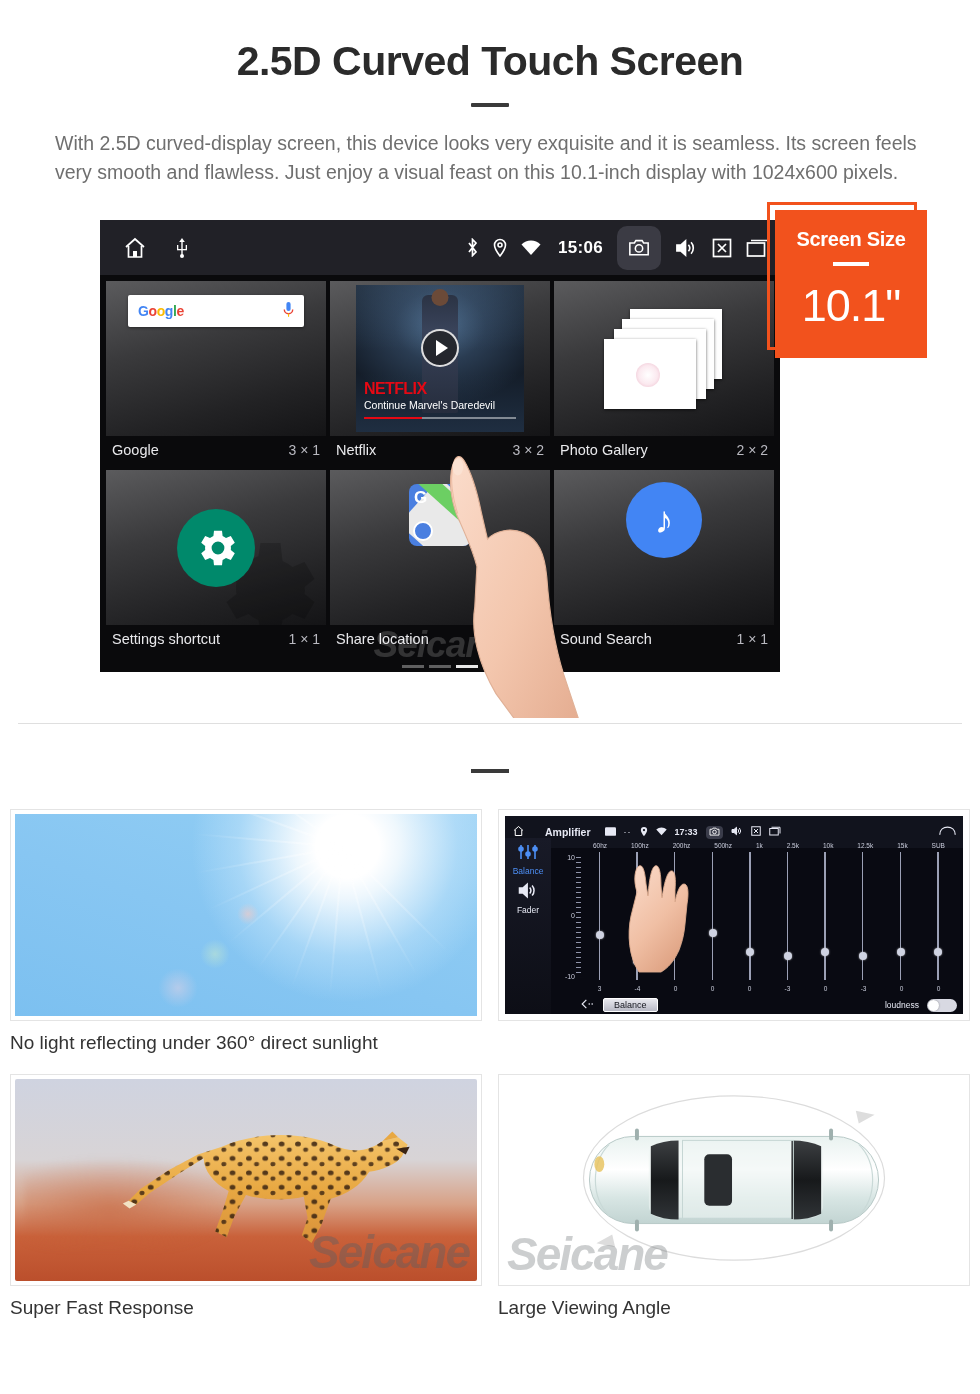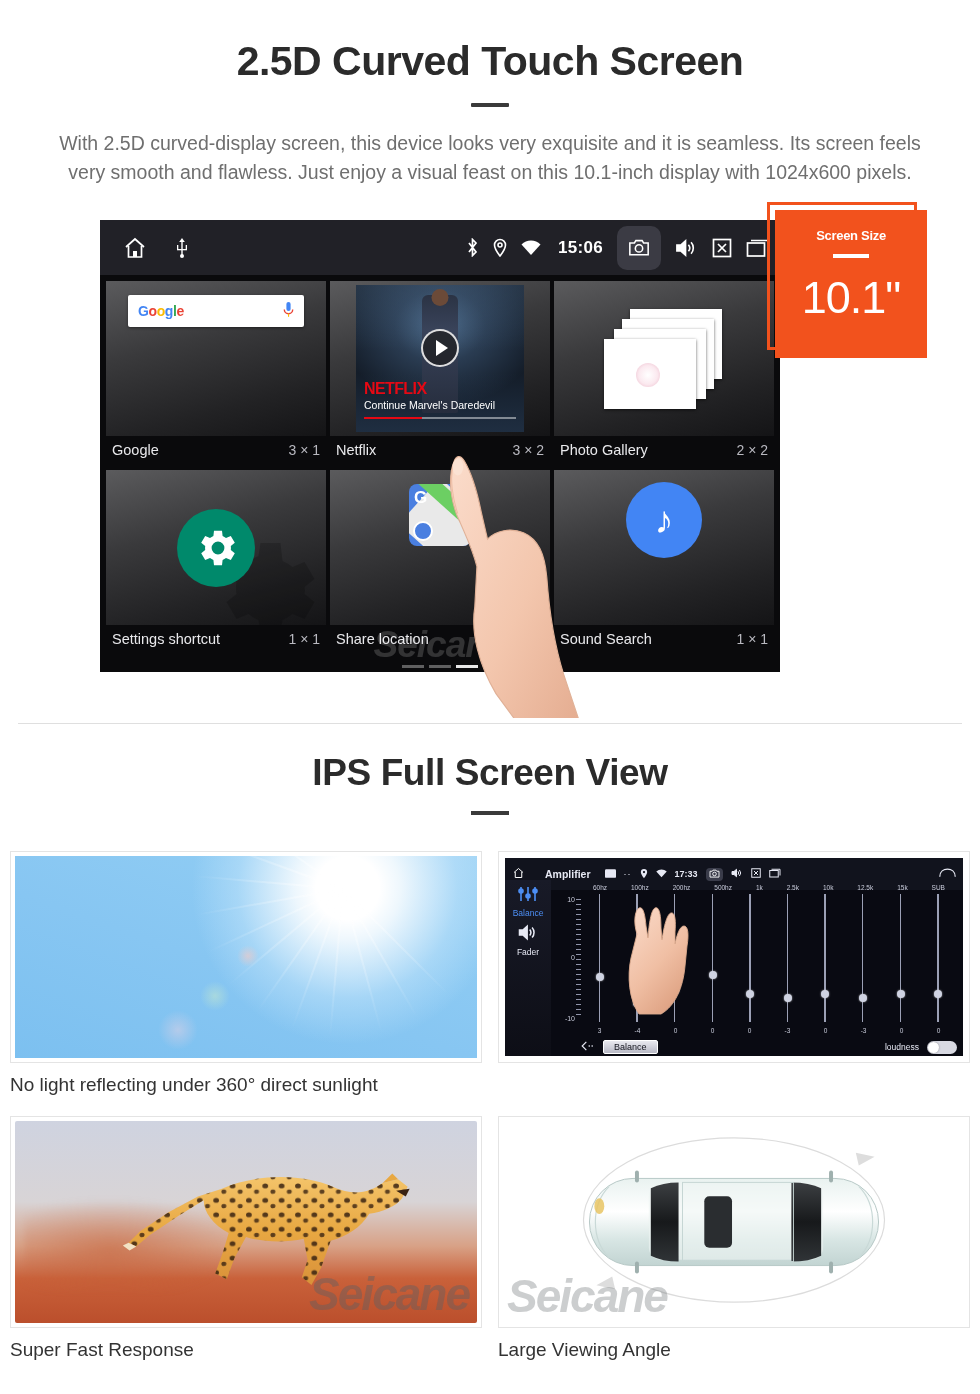--- a/index.html
+++ b/index.html
@@ -21,21 +21,20 @@
     color: #2b2b2b;
     letter-spacing: -0.5px;
     padding-top: 38px;
   }
   .rule {
     width: 38px; height: 4px; background: #3a3a3a;
     margin: 18px auto 0 auto; border-radius: 1px;
   }
   .lead {
     width: 870px; margin: 22px auto 0 auto;
-    text-align: center;
     font-size: 19.5px; line-height: 29px;
     color: #6f6f6f;
   }
 
   
   .device {
     position: absolute;
     left: 100px; top: 220px;
     width: 680px; height: 452px;
     background: #0a0a0c;
@@ -209,21 +208,21 @@
     z-index:50;
   }
   .badge {
     position:absolute; left:775px; top:210px;
     width:152px; height:148px;
     background:#f2521d; color:#fff;
     z-index:51;
     text-align:center;
     padding-top:18px;
   }
-  .badge-title { font-size:13px; font-weight:bold; letter-spacing:-0.3px; }
+  .badge-title { font-size:20px; font-weight:bold; letter-spacing:-0.3px; }
   .badge-rule { width:36px;height:4px;background:#fff;margin:11px auto 0 auto; }
   .badge-val { font-size:45px; margin-top:14px; letter-spacing:-1px; }
 
   
   .divider {
     position:absolute; left:18px; top:723px; width:944px; height:1px; background:#dfdfdf;
   }
 
   
   .sec2 { position:absolute; top:752px; left:0; width:980px; }
@@ -533,21 +532,20 @@
   <div class="badge">
     <div class="badge-title">Screen Size</div>
     <div class="badge-rule"></div>
     <div class="badge-val">10.1"</div>
   </div>
 
   <div class="divider"></div>
 </div>
 
 <div class="sec2">
-  <div class="h2">IPS Full Screen View</div>
   <div class="rule2"></div>
 
   <div class="cards">
 
     <div class="card">
       <div class="frame">
         <div class="sky">
           <div class="ray">
             <i style="transform:rotate(95deg)"></i>
               <i style="transform:rotate(110deg)"></i>

